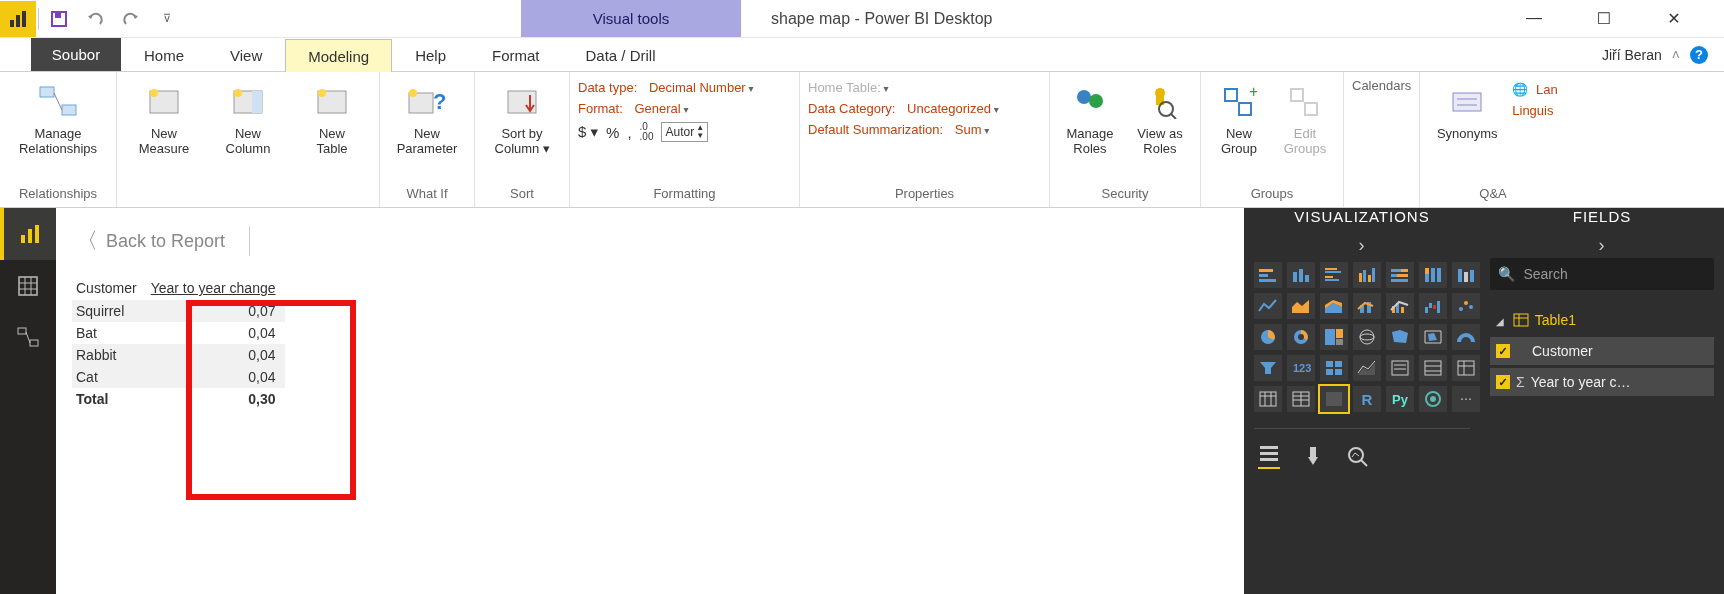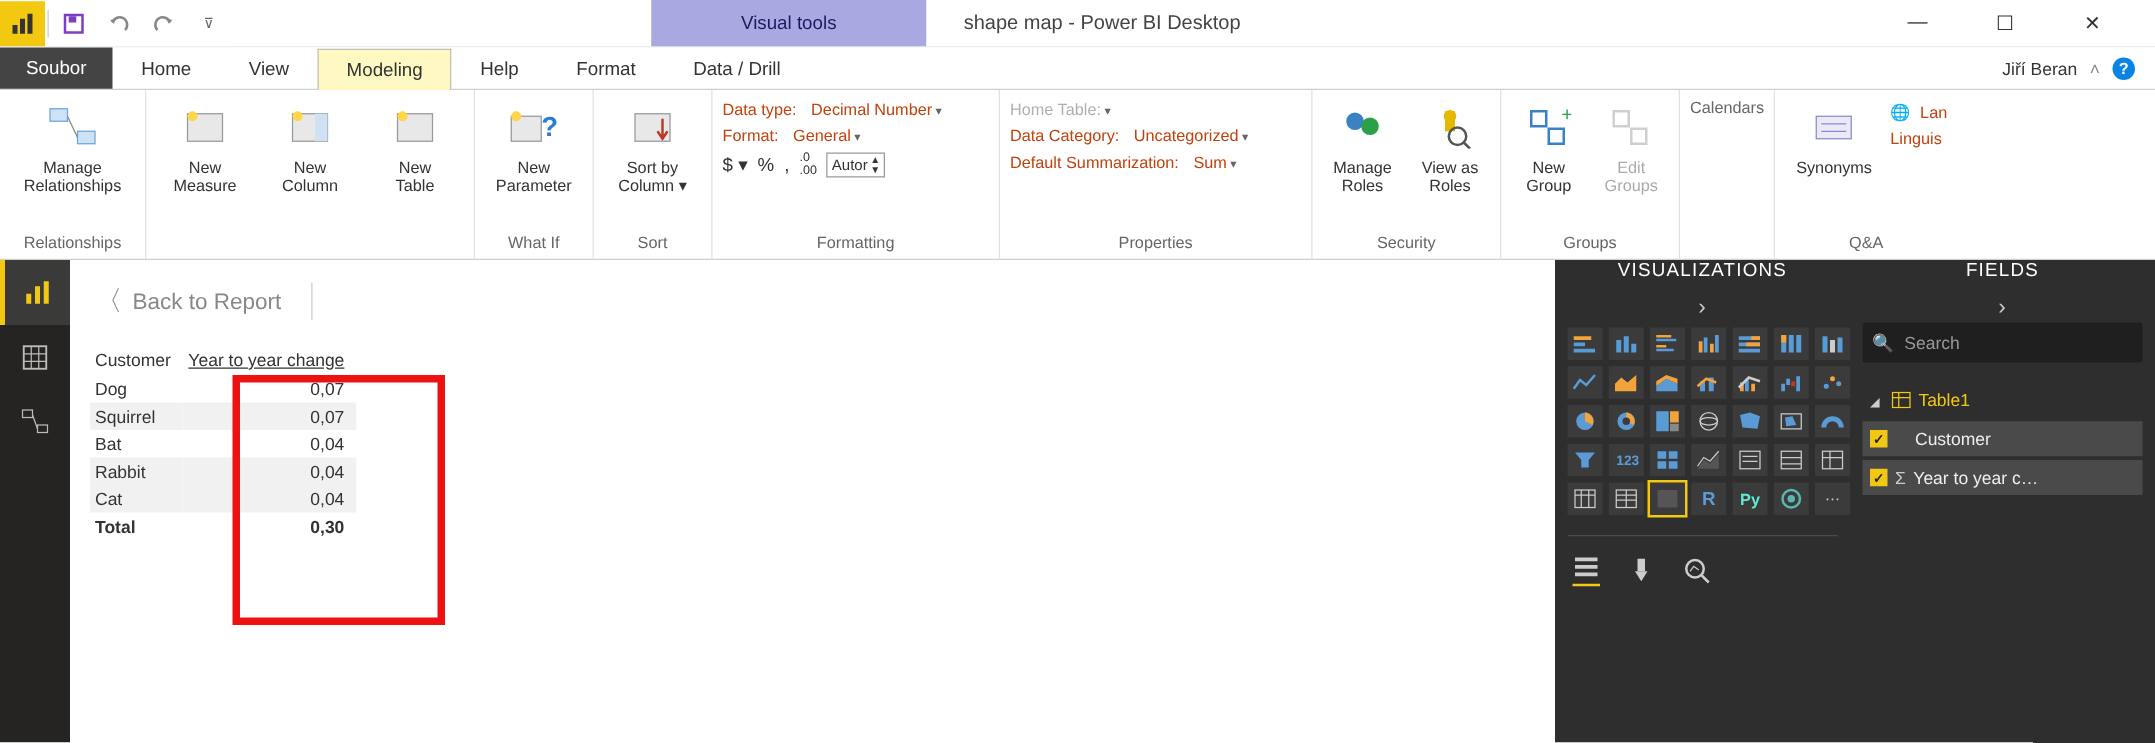--- a/index.html
+++ b/index.html
@@ -10,21 +10,21 @@
 .qat { display: flex; align-items: center; background: #fff; height: 100%; }
 .qat-icon { width: 36px; height: 36px; display: flex; align-items: center; justify-content: center; }
 .app-logo { width: 36px; height: 36px; background: #f2c811; display:flex; align-items:center; justify-content:center; font-size:16px;}
 .qat-sep { width: 1px; height: 22px; background: #ccc; margin: 0 2px; }
 .contextual-tab { width: 220px; height: 100%; background: #a9a8e0; display: flex; align-items: center; justify-content: center; color: #1a1a60; font-size: 15px; position: relative; left: 0; margin-left: 336px;}
 .titlebar-title { margin-left: 30px; font-size: 16px; color: #444; }
 .win-controls { margin-left:auto; display:flex; gap: 30px; padding-right: 30px;}
 .win-btn { width: 40px; text-align:center; font-size: 16px; color:#333; cursor:pointer;}
 
 
-.tabstrip { height: 34px; background: #fff; display: flex; align-items: stretch; border-bottom: 1px solid #d0d0d0; }
+.tabstrip { height: 34px; background: #fff; display: flex; align-items: stretch; border-bottom: 1px solid #d0d0d0; padding-left: 31px; }
 .file-tab { background: #444; color: #fff; width: 90px; display:flex; align-items:center; justify-content:center; font-size:15px;}
 .tab { padding: 0 22px; display:flex; align-items:center; color:#333; font-size:15px; border:1px solid transparent; border-bottom:none; cursor:pointer;}
 .tab.active { border-color: #c0c0c0; background:#fef9c3; position:relative; top:1px; }
 .user-area { margin-left:auto; display:flex; align-items:center; gap:10px; padding-right:16px; color:#333;}
 .help-badge { width:18px; height:18px; border-radius:50%; background:#0a84e4; color:#fff; font-size:13px; display:inline-flex; align-items:center; justify-content:center; font-weight:bold;}
 .chev-up { font-size:14px; color:#888;}
 
 
 .ribbon { height: 136px; background: #fff; border-bottom: 1px solid #d0d0d0; display:flex; align-items:stretch; overflow:hidden; white-space:nowrap;}
 .ribbon-group { border-right:1px solid #e2e2e2; padding: 4px 8px 2px 8px; display:flex; flex-direction:column; justify-content:space-between; }
@@ -377,24 +377,20 @@
   </div>
 
   <table class="data-table">
     <thead>
         <tr>
       <th>Customer</th>
       <th>Year to year change</th>
     </tr>
       </thead>
     <tbody>
-      <tr>
-          <td>Dog</td>
-          <td>0,07</td>
-        </tr>
       <tr class="alt">
           <td>Squirrel</td>
           <td>0,07</td>
         </tr>
       <tr>
           <td>Bat</td>
           <td>0,04</td>
         </tr>
       <tr class="alt">
           <td>Rabbit</td>

